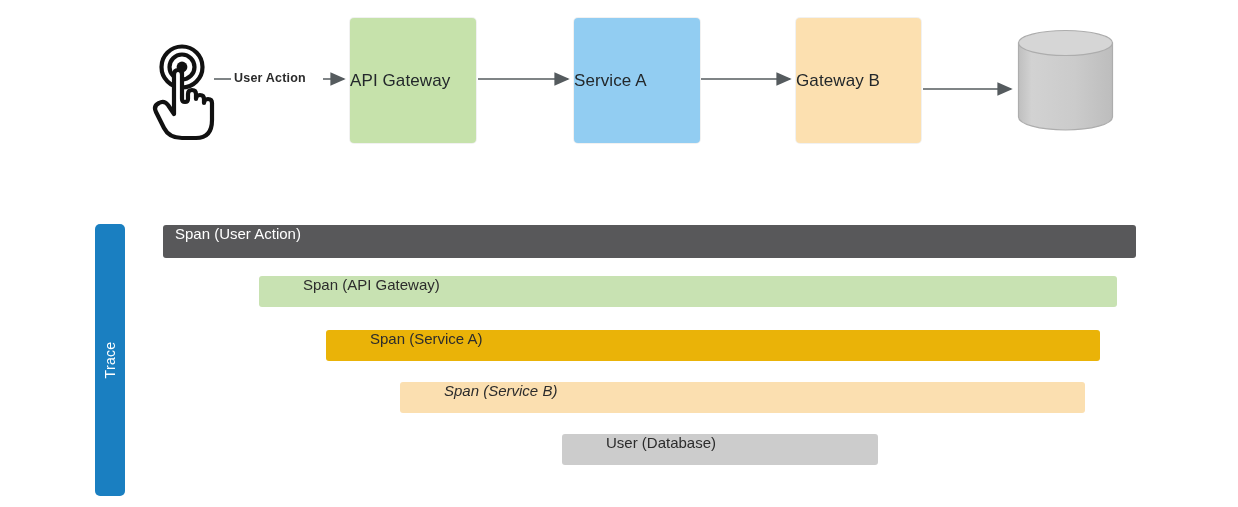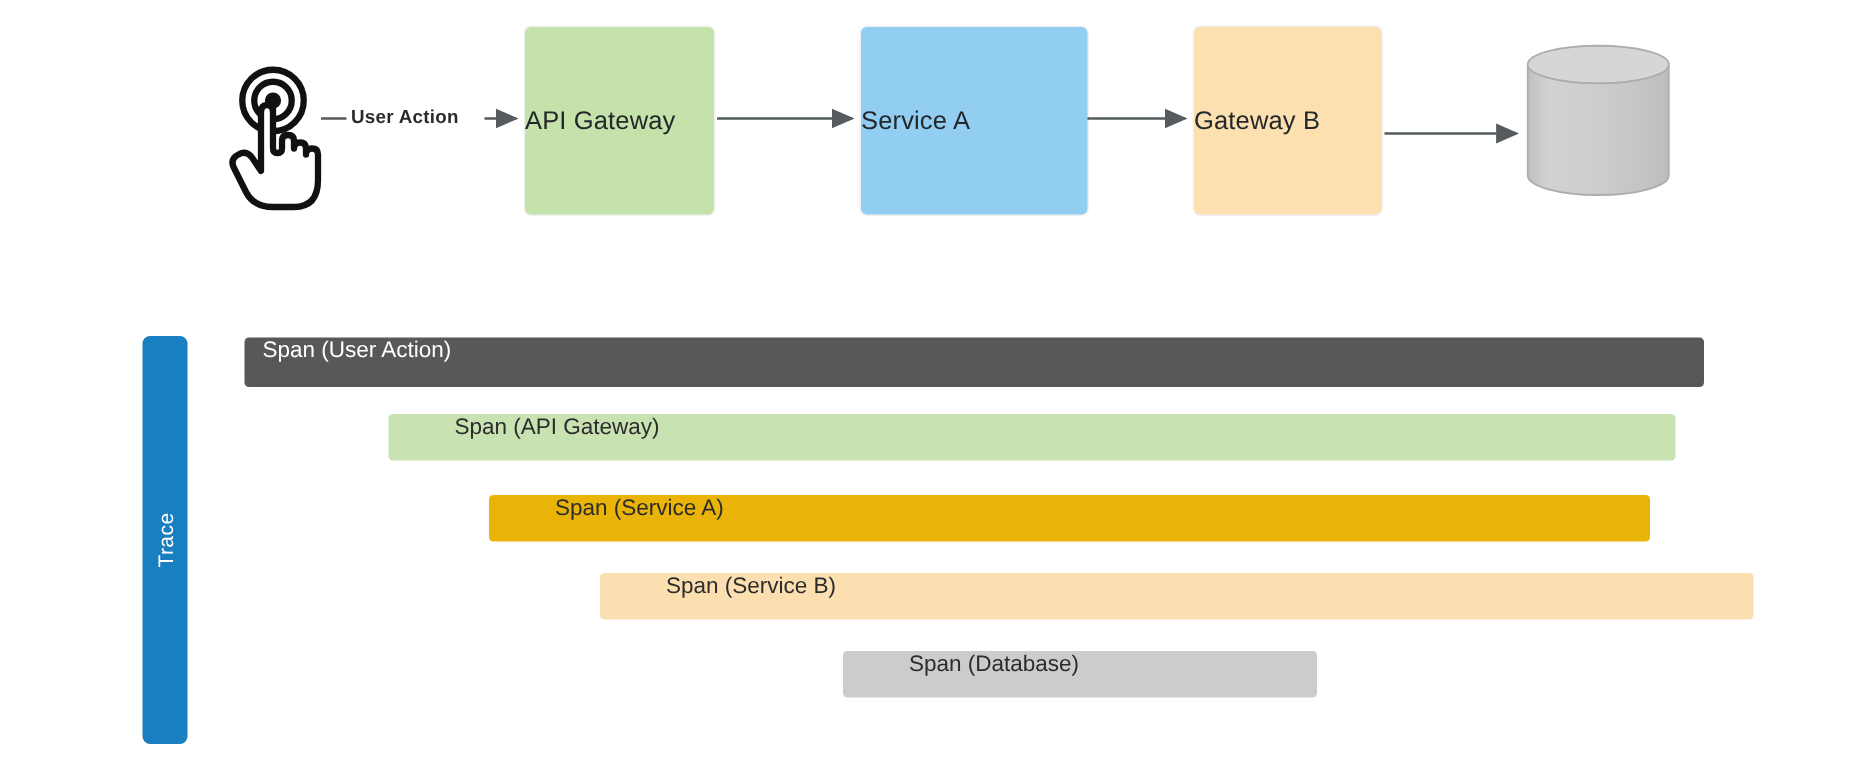--- a/index.html
+++ b/index.html
@@ -159,21 +159,21 @@
     <line x1="923" y1="89" x2="1011" y2="89" stroke="#555B5E" stroke-width="1.7" marker-end="url(#ah)"></line>
   </svg>
 
   <div style="position:absolute;left:231px;top:68px;width:92px;height:22px;background:#ffffff;"></div>
   <div class="edge-label" style="left:234px;top:71px;">User Action</div>
 
   <div class="flow-node" style="left:350px;top:18px;width:126px;height:125px;background:#C6E2AB;">
     <span>API Gateway</span>
   </div>
 
-  <div class="flow-node" style="left:574px;top:18px;width:151px;height:125px;background:#92CDF2;">
+  <div class="flow-node" style="left:574px;top:18px;width:126px;height:125px;background:#92CDF2;">
     <span>Service A</span>
   </div>
 
   <div class="flow-node" style="left:796px;top:18px;width:125px;height:125px;background:#FCE0B0;">
     <span>Gateway B</span>
   </div>
 
   <svg class="db-cyl" viewBox="0 0 97 102">
     <defs>
       <linearGradient id="cylg" x1="0" y1="0" x2="1" y2="0">
@@ -199,21 +199,21 @@
   </div>
 
   <div class="span-bar light" style="left:239px;top:276px;width:858px;height:31px;background:#C8E2B2;">
     <span>Span (API Gateway)</span>
   </div>
 
   <div class="span-bar light" style="left:306px;top:330px;width:774px;height:31px;background:#eab308;">
     <span>Span (Service A)</span>
   </div>
 
-  <div class="span-bar light" style="left:380px;top:382px;width:769px;height:31px;background:#FBDFB0;">
+  <div class="span-bar light" style="left:380px;top:382px;width:685px;height:31px;background:#FBDFB0;font-style:italic;">
     <span>Span (Service B)</span>
   </div>
 
   <div class="span-bar light" style="left:542px;top:434px;width:316px;height:31px;background:#CCCCCC;">
-    <span>Span (Database)</span>
+    <span>User (Database)</span>
   </div>
 
 </div>
 
 </body></html>

